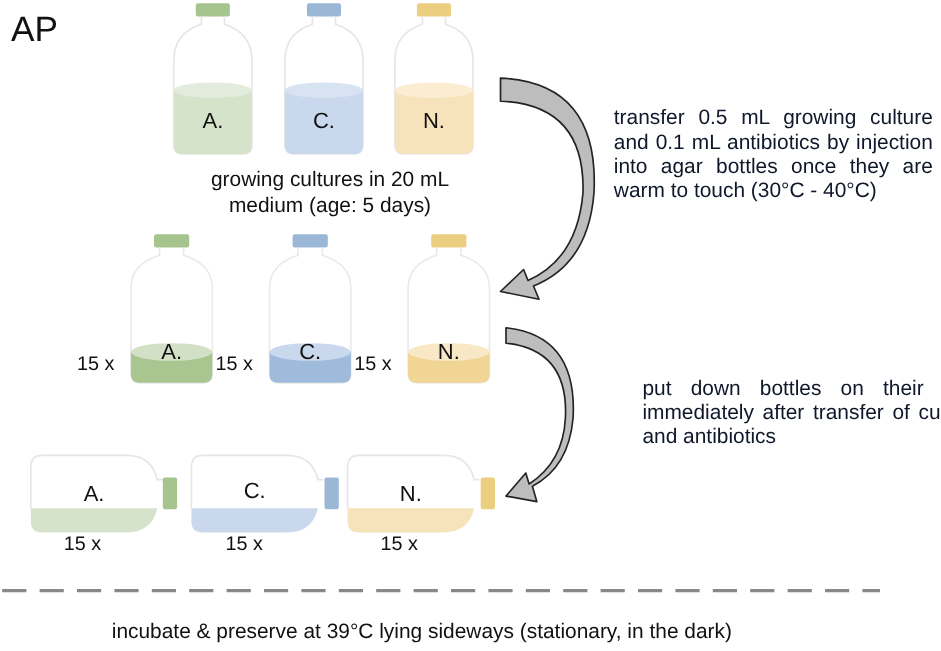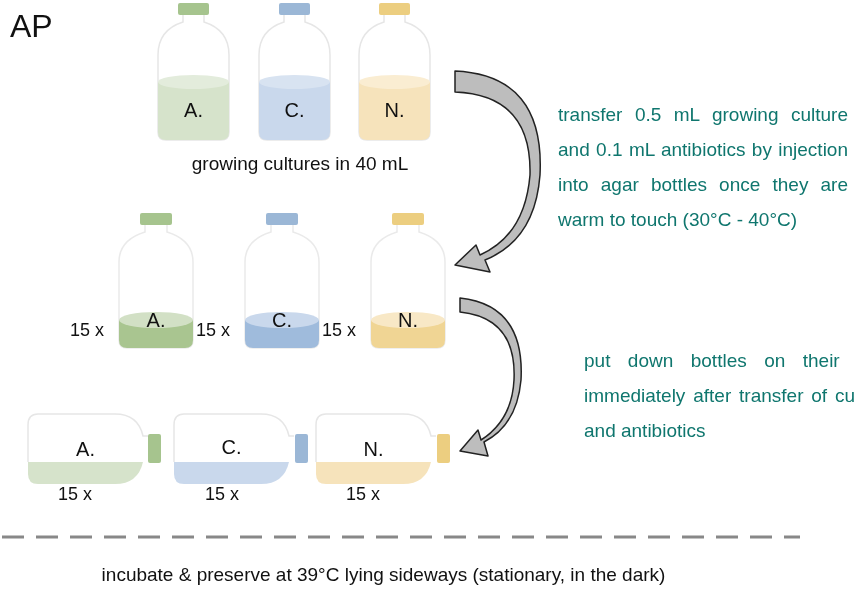--- a/index.html
+++ b/index.html
@@ -1,20 +1,20 @@
 <!DOCTYPE html>
 <html><head>
 <meta charset="utf-8">
 <style>
   html,body{margin:0;padding:0;background:#fff;}
   body{width:855px;height:592px;position:relative;overflow:hidden;font-family:"Liberation Sans",sans-serif;color:#111;}
   .abs{position:absolute;}
   .panel-label{left:10px;top:8px;font-size:32px;}
   svg.scene{position:absolute;left:0;top:0;}
-  .txt{position:absolute;font-size:19px;line-height:35px;color:#0f766e;}
+  .txt{position:absolute;font-size:19px;line-height:22px;color:#0f172a;}
   .just{text-align:justify;text-align-last:left;}
   .lbl{position:absolute;font-size:20px;text-align:center;}
   .count{position:absolute;font-size:18px;}
   .caption{position:absolute;font-size:19px;text-align:center;line-height:24px;}
 </style>
 </head>
 <body>
 
 <div class="abs panel-label">AP</div>
 
@@ -78,21 +78,22 @@
     <rect x="437" y="434" width="13" height="29" rx="2" fill="#ecce80"></rect>
   </g>
 
   <line x1="2" y1="537" x2="800" y2="537" stroke="#888" stroke-width="3" stroke-dasharray="22,12"></line>
 </svg>
 
 <div class="lbl" style="left:158px;top:99px;width:71px;">A.</div>
 <div class="lbl" style="left:259px;top:99px;width:71px;">C.</div>
 <div class="lbl" style="left:359px;top:99px;width:71px;">N.</div>
 <div class="caption" style="left:160px;top:152px;width:280px;">
-  <div>growing cultures in 40 mL</div>
+  <div>growing cultures in 20 mL</div>
+  <div>medium (age: 5 days)</div>
 </div>
 
 <div class="txt just" style="left:558px;top:97px;width:290px;">transfer 0.5 mL growing culture and 0.1 mL antibiotics by injection into agar bottles once they are warm to touch (30°C - 40°C)</div>
 
 <div class="count" style="left:70px;top:320px;">15 x</div>
 <div class="lbl" style="left:119px;top:309px;width:74px;">A.</div>
 <div class="count" style="left:196px;top:320px;">15 x</div>
 <div class="lbl" style="left:245px;top:309px;width:74px;">C.</div>
 <div class="count" style="left:322px;top:320px;">15 x</div>
 <div class="lbl" style="left:371px;top:309px;width:74px;">N.</div>

